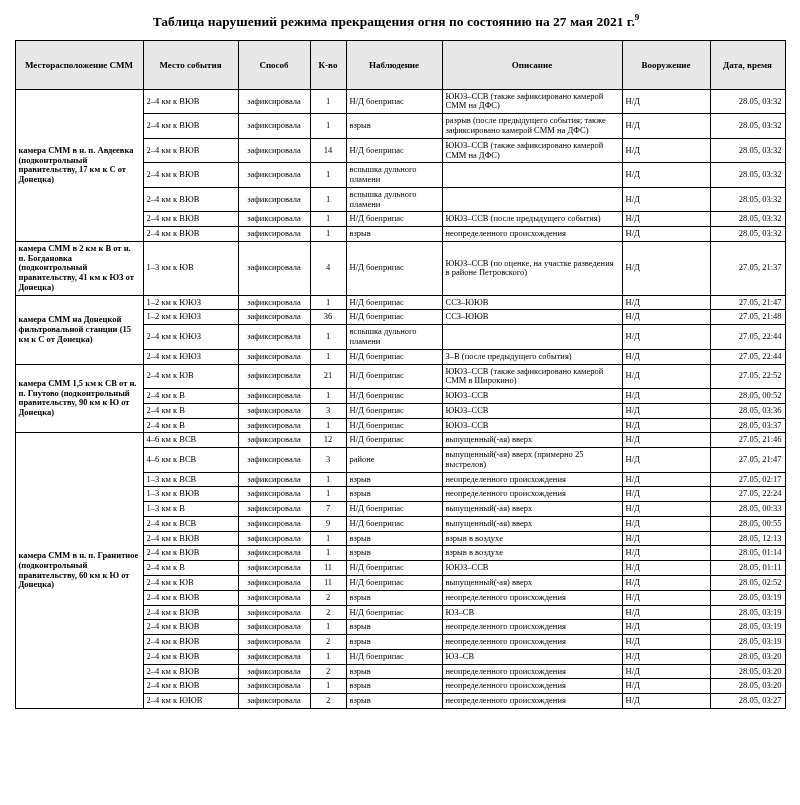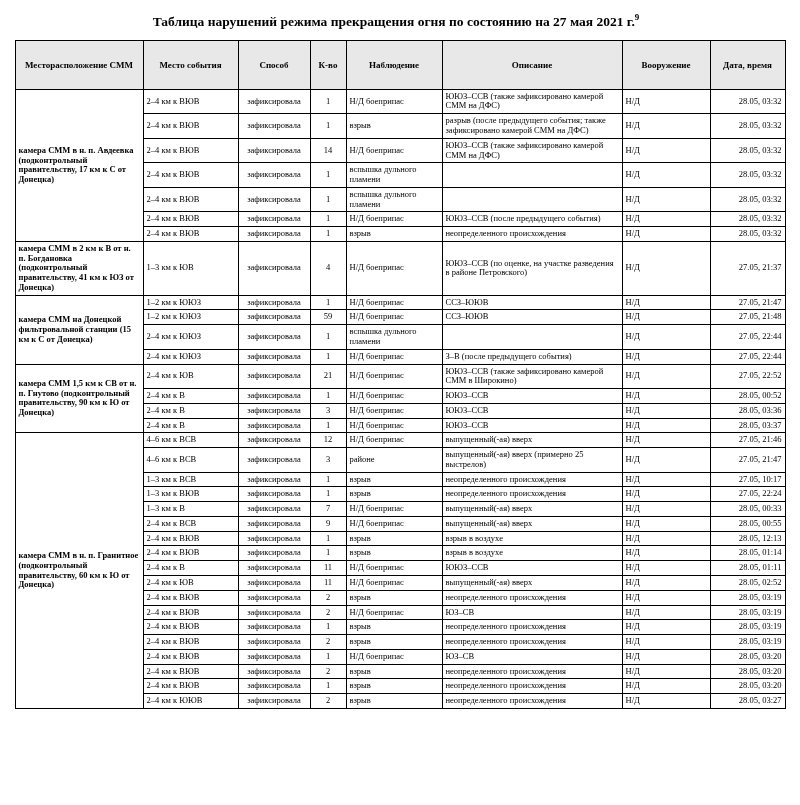--- a/index.html
+++ b/index.html
@@ -197,21 +197,21 @@
           <td class="method">зафиксировала</td>
           <td class="count">1</td>
           <td class="obs">Н/Д боеприпас</td>
           <td class="desc">ССЗ–ЮЮВ</td>
           <td class="arms">Н/Д</td>
           <td class="date">27.05, 21:47</td>
         </tr>
         <tr>
           <td class="place">1–2 км к ЮЮЗ</td>
           <td class="method">зафиксировала</td>
-          <td class="count">59</td>
+          <td class="count">36</td>
           <td class="obs">Н/Д боеприпас</td>
           <td class="desc">ССЗ–ЮЮВ</td>
           <td class="arms">Н/Д</td>
           <td class="date">27.05, 21:48</td>
         </tr>
         <tr>
           <td class="place">2–4 км к ЮЮЗ</td>
           <td class="method">зафиксировала</td>
           <td class="count">1</td>
           <td class="obs">вспышка дульного пламени</td>
@@ -284,21 +284,21 @@
           <td class="arms">Н/Д</td>
           <td class="date">27.05, 21:47</td>
         </tr>
         <tr>
           <td class="place">1–3 км к ВСВ</td>
           <td class="method">зафиксировала</td>
           <td class="count">1</td>
           <td class="obs">взрыв</td>
           <td class="desc">неопределенного происхождения</td>
           <td class="arms">Н/Д</td>
-          <td class="date">27.05, 10:17</td>
+          <td class="date">27.05, 02:17</td>
         </tr>
         <tr>
           <td class="place">1–3 км к ВЮВ</td>
           <td class="method">зафиксировала</td>
           <td class="count">1</td>
           <td class="obs">взрыв</td>
           <td class="desc">неопределенного происхождения</td>
           <td class="arms">Н/Д</td>
           <td class="date">27.05, 22:24</td>
         </tr>

